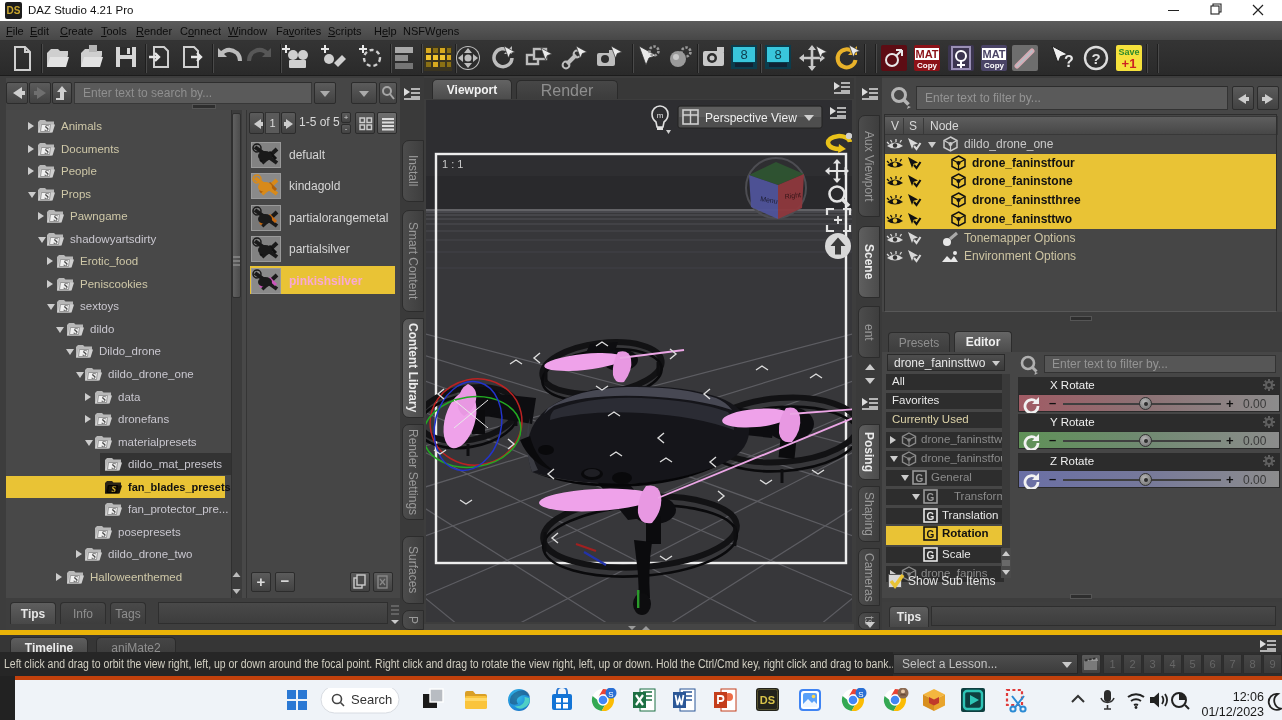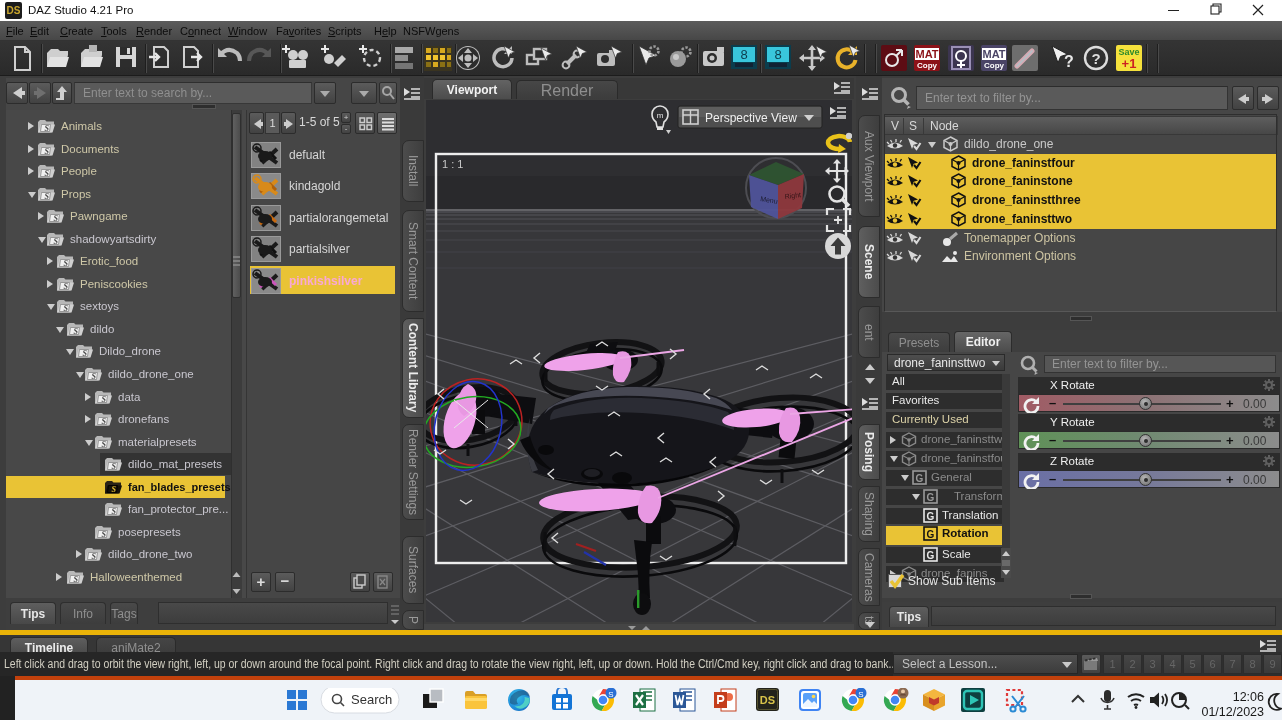--- a/index.html
+++ b/index.html
@@ -686,21 +686,21 @@
  <div class="btn" style="position:absolute;left:126px;top:2px;width:20px;height:20px;"><svg width="18" height="18">
                 <rect x="4" y="3" width="9" height="12" fill="none" stroke="#888" stroke-width="1.4"></rect>
                 <path d="M6 6 l5 6 M11 6 l-5 6" stroke="#888" stroke-width="1.2"></path>
               </svg></div>
 </div>
       </div>
 
       <div style="position:absolute; left:0; top:520px; width:394px; height:32px; background:#3e3e3e;">
         <div style="position:absolute; left:4px; top:4px; width:46px; height:22px; background:linear-gradient(#5e5e5e,#484848); border:1px solid #2e2e2e; border-bottom:none; border-radius:4px 4px 0 0; color:#e6e6e6; font-size:12px; font-weight:bold; text-align:center; line-height:22px;">Tips</div>
         <div style="position:absolute; left:54px; top:4px; width:46px; height:22px; background:linear-gradient(#494949,#3d3d3d); border:1px solid #2e2e2e; border-bottom:none; border-radius:4px 4px 0 0; color:#8f8f8f; font-size:12px; text-align:center; line-height:22px;">Info</div>
-        <div style="position:absolute; left:104px; top:4px; width:28px; height:22px; background:linear-gradient(#494949,#3d3d3d); border:1px solid #2e2e2e; border-bottom:none; border-radius:4px 4px 0 0; color:#8f8f8f; font-size:12px; text-align:center; line-height:22px;">Tags</div>
+        <div style="position:absolute; left:104px; top:4px; width:36px; height:22px; background:linear-gradient(#494949,#3d3d3d); border:1px solid #2e2e2e; border-bottom:none; border-radius:4px 4px 0 0; color:#8f8f8f; font-size:12px; text-align:center; line-height:22px;">Tags</div>
         <div style="position:absolute; left:152px; top:4px; width:230px; height:22px; background:linear-gradient(#494949,#3d3d3d); border:1px solid #2e2e2e;"></div>
         <div style="position:absolute; left:384px; top:2px; width:10px; height:26px;"><svg width="10" height="26">
               <path d="M1 6 h8 M1 10 h8 M1 14 h8" stroke="#888" stroke-width="1"></path>
               <path d="M1 20 l4 4 l4 -4 z" fill="#ccc"></path>
             </svg></div>
       </div>
     </div>
 <div id="lefttabs" style="position:absolute;left:400px;top:0px;width:24px;height:556px;background:#3a3a3a;">
     <svg style="position:absolute;left:2px;top:8px;" width="20" height="20">
           <rect width="20" height="20" fill="#3a3a3a"></rect>

